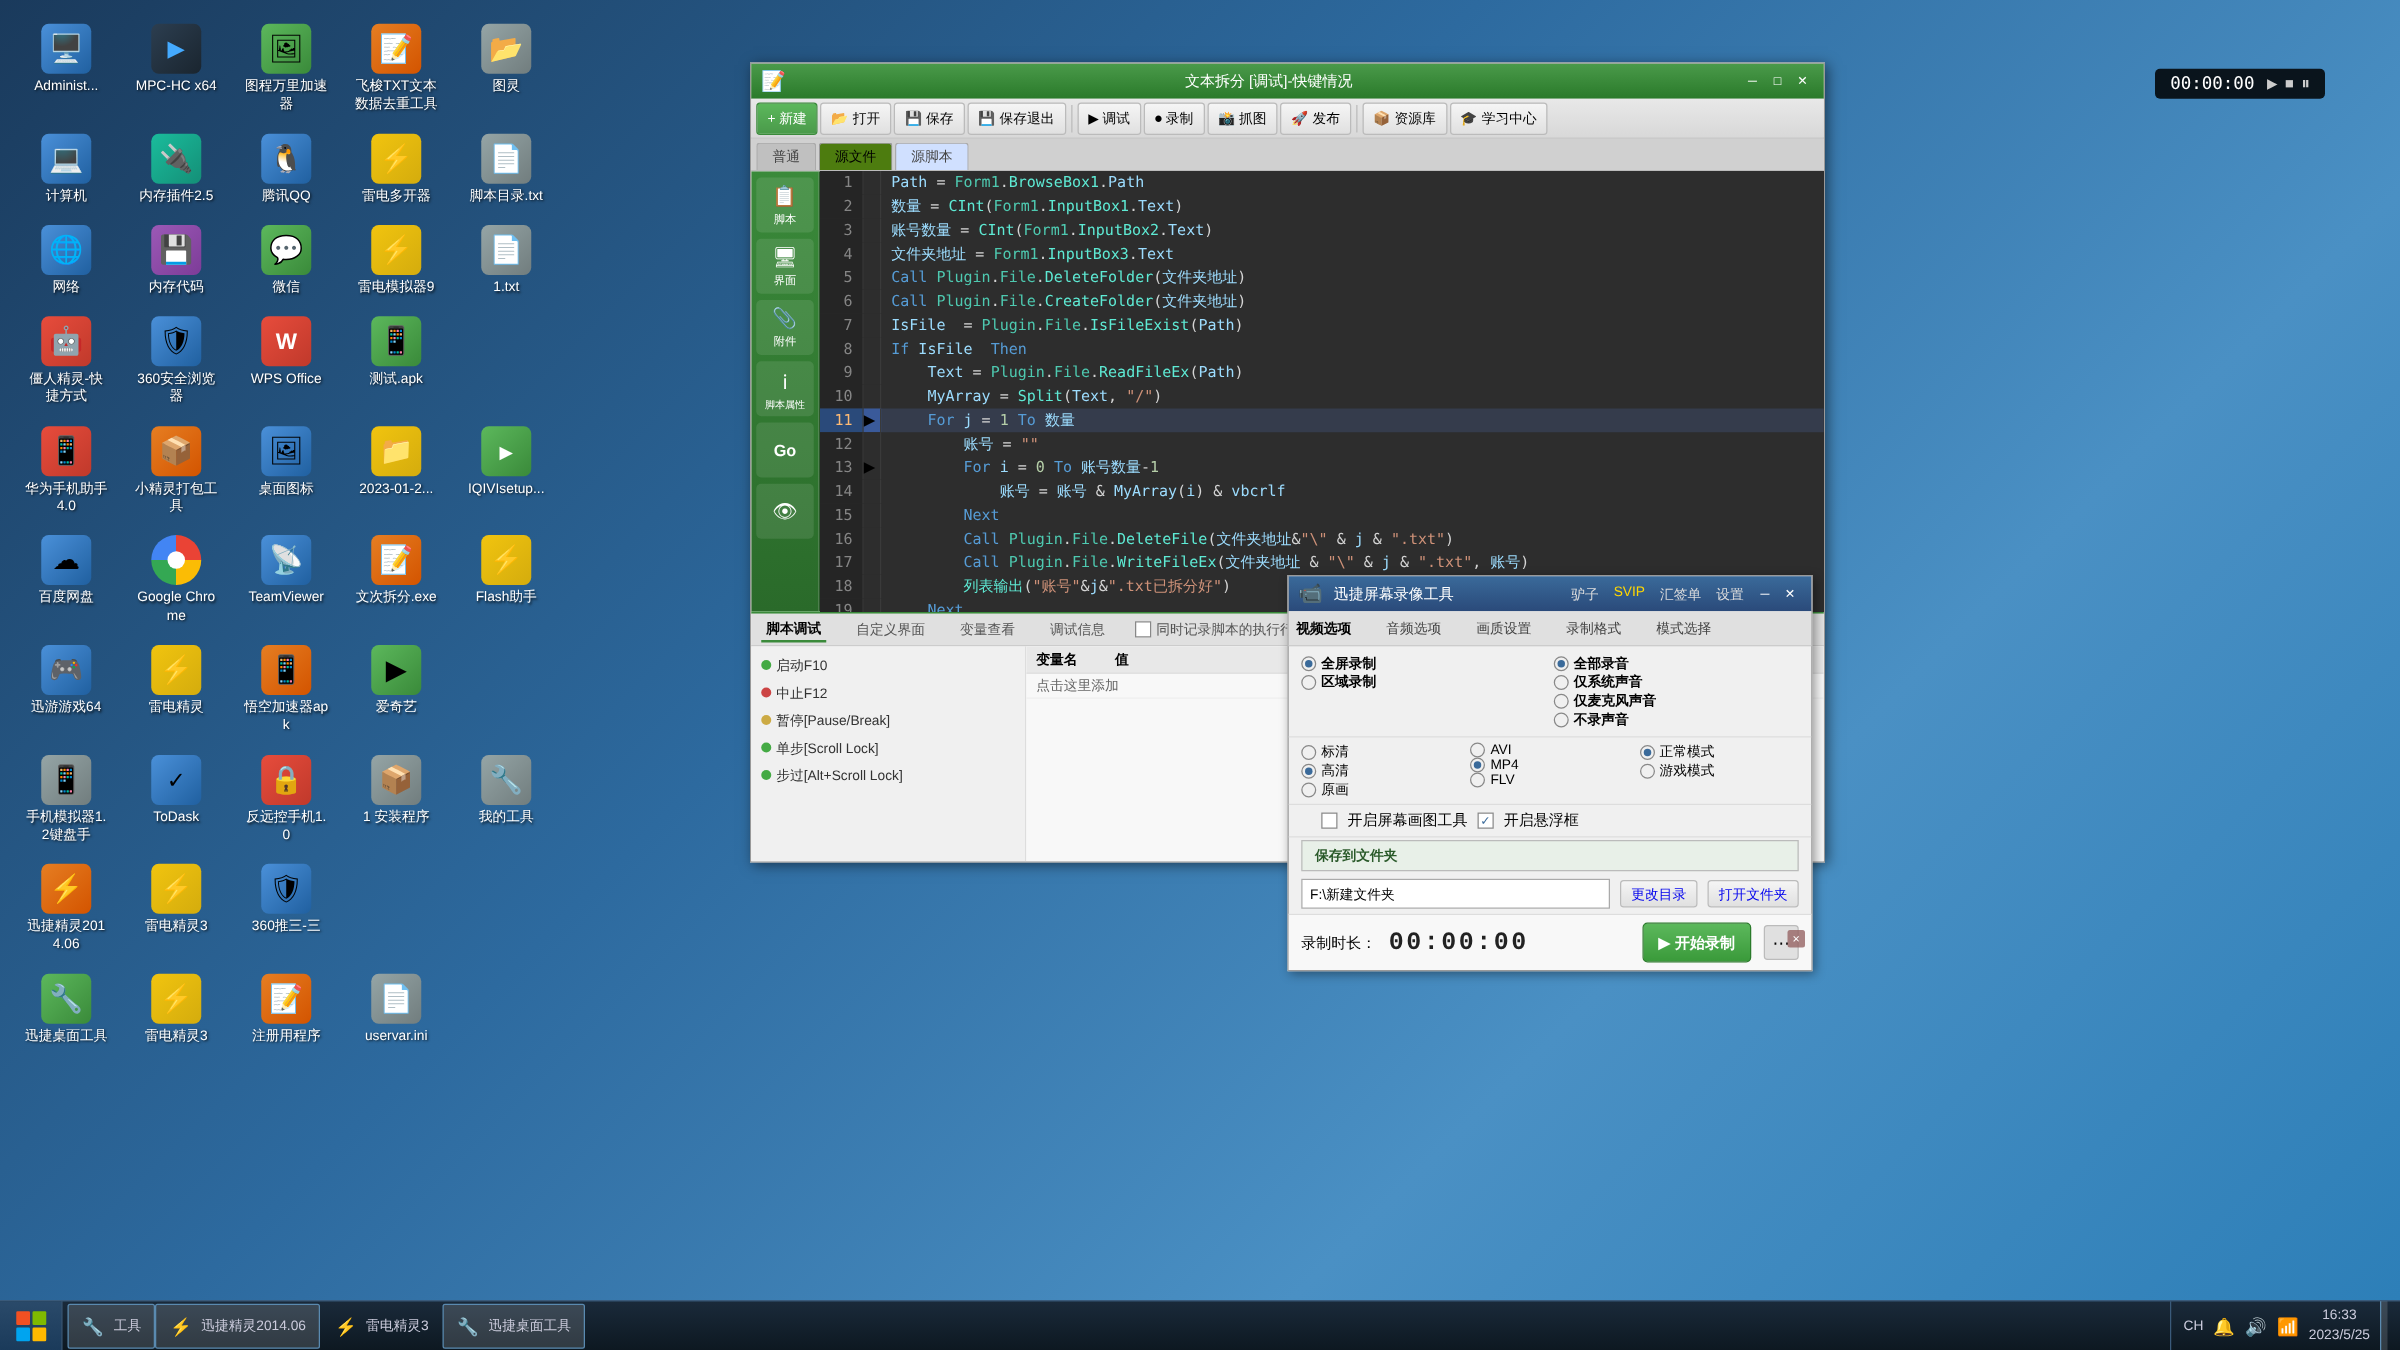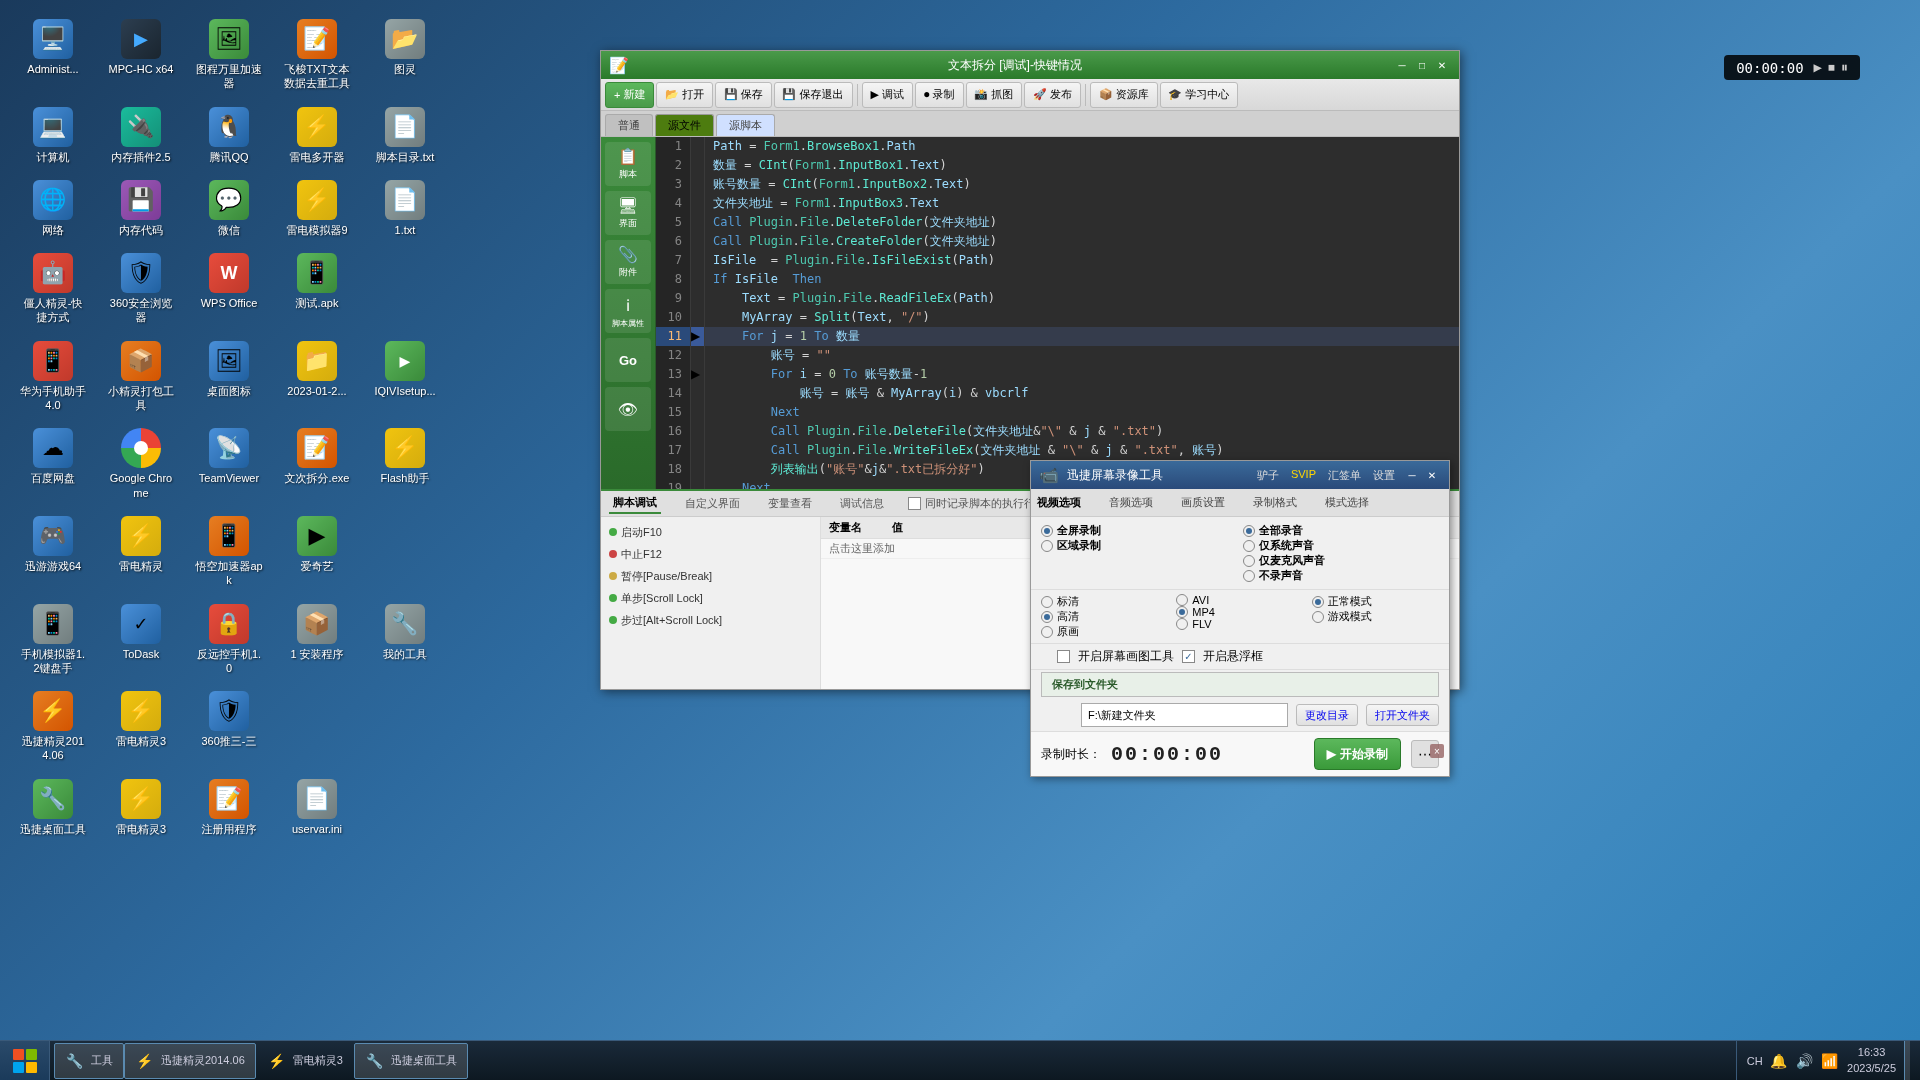--- a/index.html
+++ b/index.html
@@ -535,21 +535,20 @@
       font-size: 11px;
       font-weight: bold;
       color: #2a5a2a;
     }
 
     .rec-folder-row {
       display: flex;
       align-items: center;
       padding: 4px 10px;
       gap: 8px;
-      margin-left: 40px;
     }
 
     .rec-folder-input {
       flex: 1;
       height: 24px;
       border: 1px solid #aaa;
       padding: 0 6px;
       font-size: 11px;
       background: #fff;
     }

